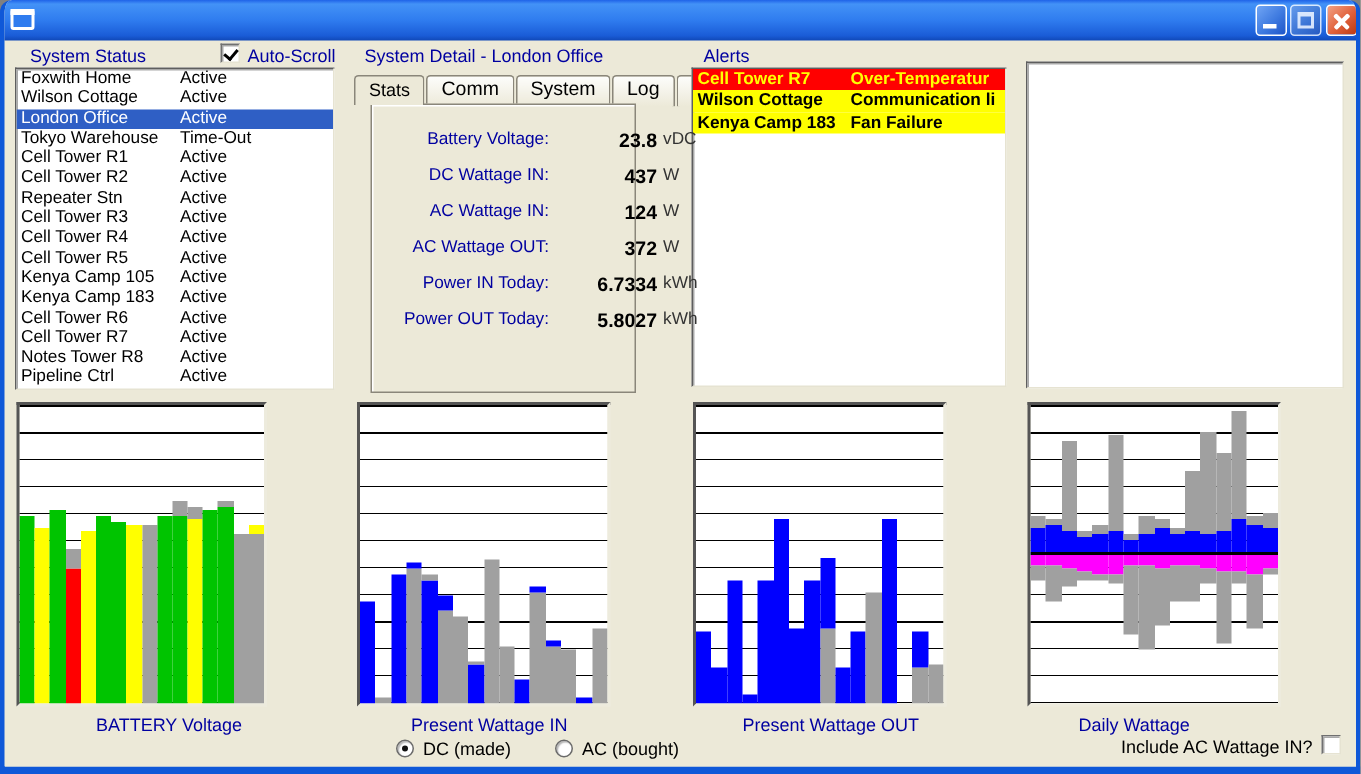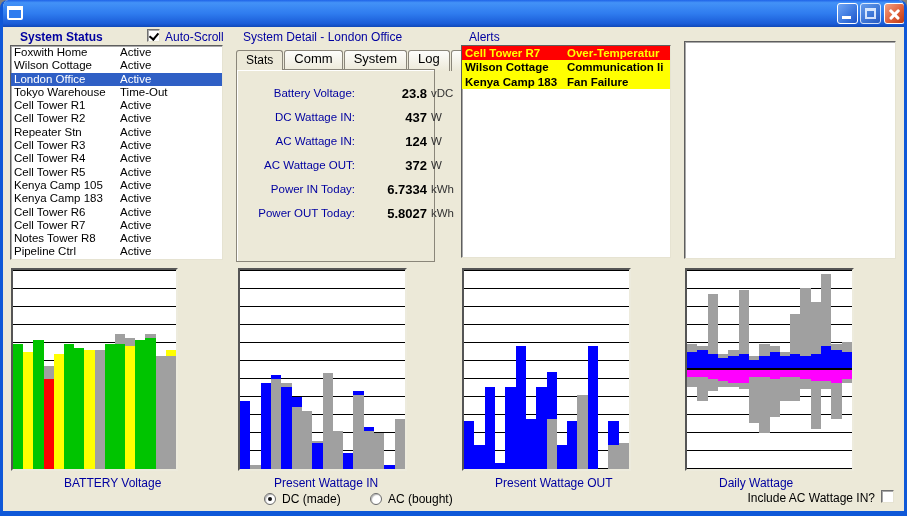--- a/index.html
+++ b/index.html
@@ -38,21 +38,21 @@
   
   .checkbox{position:absolute;width:13px;height:13px;background:#fff;border:1px solid;border-color:#707070 #E6E3D2 #E6E3D2 #707070;box-shadow:inset 1px 1px 0 #A9A9A9;}
   .checkbox.checked::after{content:"";position:absolute;left:2.5px;top:1px;width:4px;height:7px;border:solid #000;border-width:0 2px 2px 0;transform:rotate(40deg);}
   .radio{position:absolute;width:12px;height:12px;border-radius:50%;background:#fff;border:1px solid #6A6A6A;box-shadow:inset 1px 1px 1px #B5B5B5;}
   .radio.selected::after{content:"";position:absolute;left:3px;top:3px;width:4px;height:4px;border-radius:50%;background:#111;}
   
   #tabstrip{position:absolute;left:233px;top:50px;height:20px;display:flex;align-items:center;}
   .tab{height:21px;line-height:16px;padding:0 9px;font-size:13px;background:linear-gradient(180deg,#FDFDFB, #ECE9D8);
        border:1px solid #8A867A;border-bottom:none;border-radius:3px 3px 0 0;margin-right:1px;color:#000;}
   .tab.active{height:20px;line-height:19px;font-size:12px;position:relative;z-index:3;background:#ECE9D8;}
-  #detail-panel{position:absolute;left:233px;top:69px;width:199px;height:193px;background:#ECE9D8;
+  #detail-panel{position:absolute;left:244px;top:69px;width:177px;height:193px;background:#ECE9D8;
        border:1px solid #8A867A;box-shadow:inset 1px 1px 0 #fff;z-index:2;}
   .stat-row{position:absolute;left:0;width:100%;height:16px;}
   .stat-label{position:absolute;left:0;width:118px;text-align:right;font-size:11.5px;color:#0000A0;top:1px;}
   .stat-value{position:absolute;left:122px;width:68px;text-align:right;font-weight:bold;font-size:13px;color:#000;}
   .stat-unit{position:absolute;left:194px;font-size:11.5px;color:#333;top:1px;}
   
   #alerts-box{position:absolute;left:458px;top:45px;width:210px;height:213px;overflow:hidden;}
   .alert-row{display:flex;height:14.4px;line-height:14.4px;font-weight:bold;font-size:11.5px;padding-left:3px;white-space:nowrap;}
   .alert-row .sys{width:102px;overflow:hidden;}
   .alert-row.critical{background:#FF0000;color:#FFFF00;}
@@ -77,21 +77,21 @@
       </div>
     <div class="tb-btn btn-max">
         <div class="glyph-max"></div>
       </div>
     <div class="tb-btn btn-close">
         <div class="glyph-close-a"></div>
         <div class="glyph-close-b"></div>
       </div>
   </div>
 
-  <div class="lbl navy" style="left:17px;top:30px;font-weight:bold;">System Status</div>
+  <div class="lbl navy" style="left:17px;top:30px;">System Status</div>
   <div class="checkbox checked" id="autoscroll-box" style="left:144px;top:29px;"></div>
   <div class="lbl navy" style="left:162px;top:30px;">Auto-Scroll</div>
 
   <div class="lbl navy" style="left:240px;top:30px;">System Detail  -  London Office</div>
   <div class="lbl navy" style="left:466px;top:30px;">Alerts</div>
 
   <div id="status-list" class="sunken">
       <div class="list-row">
         <span class="nm">Foxwith Home</span>
         <span class="st">Active</span>

